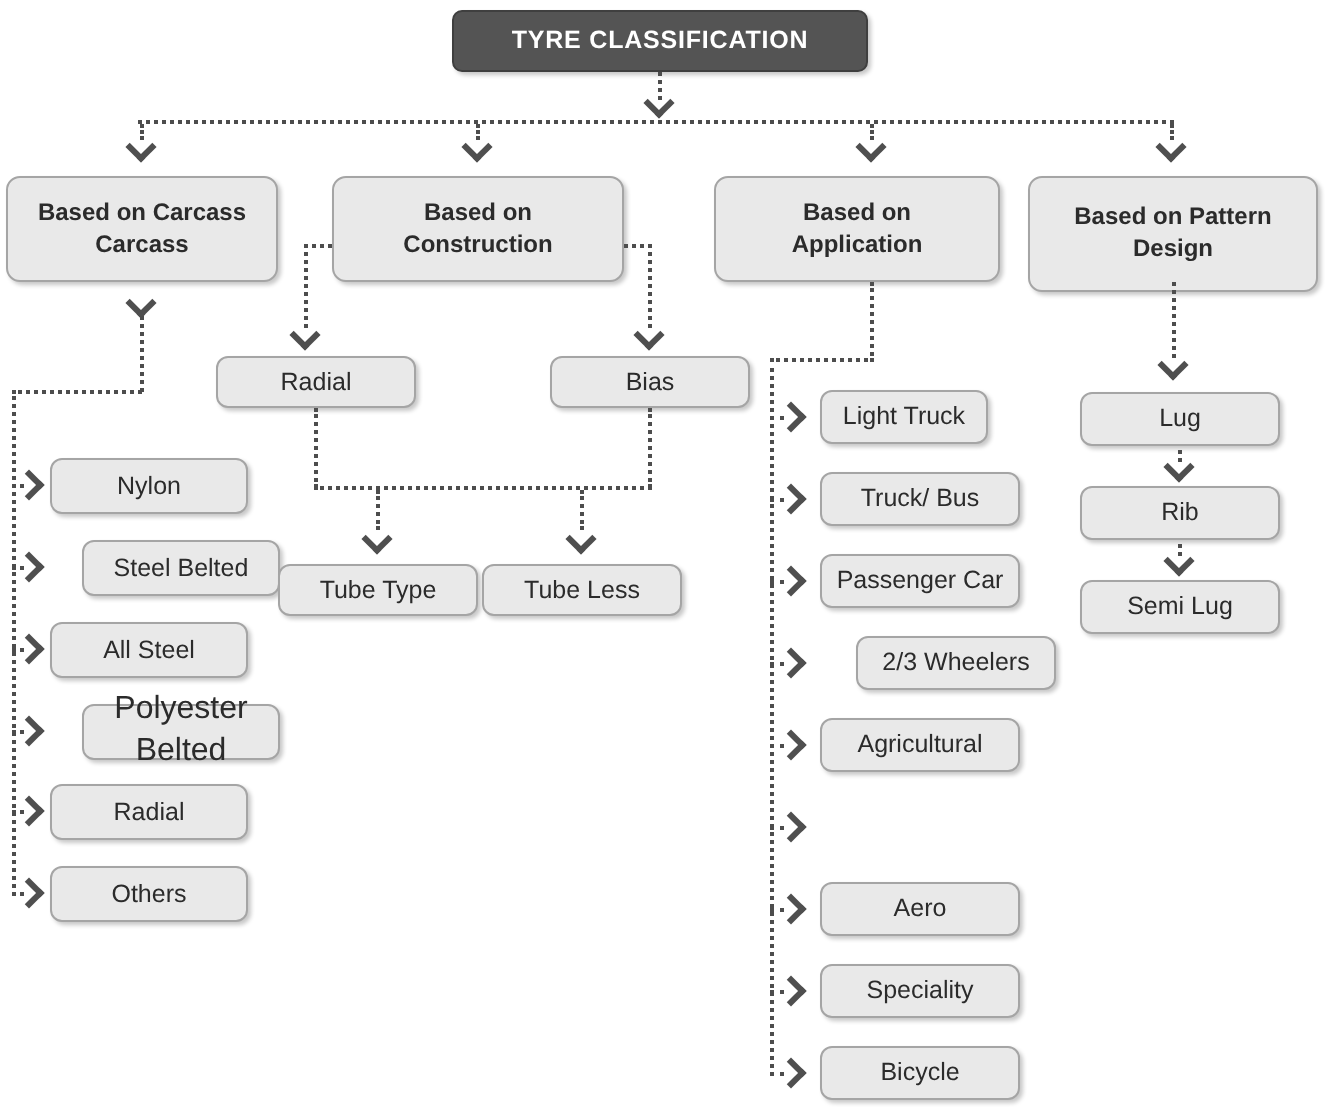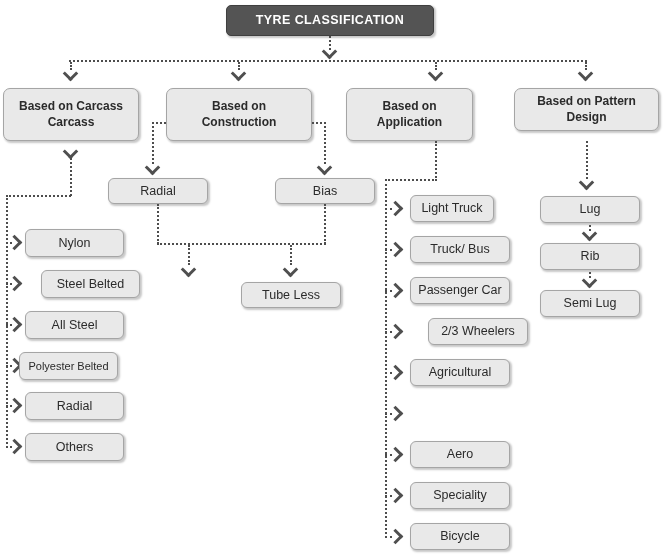--- a/index.html
+++ b/index.html
@@ -44,43 +44,43 @@
   <i class="ca d" style="left:65px;top:68px"></i>
   <i class="dv" style="left:238px;top:62px;height:8px"></i>
   <i class="ca d" style="left:233px;top:68px"></i>
   <i class="dv" style="left:435px;top:62px;height:8px"></i>
   <i class="ca d" style="left:430px;top:68px"></i>
   <i class="dv" style="left:585px;top:62px;height:8px"></i>
   <i class="ca d" style="left:580px;top:68px"></i>
 
   <div class="node hdr" style="left:3px;top:88px;width:136px;height:53px;padding:0 12px">Based on Carcass Carcass</div>
   <div class="node hdr" style="left:166px;top:88px;width:146px;height:53px;padding:0 28px">Based on Construction</div>
-  <div class="node hdr" style="left:346px;top:88px;width:127px;height:53px;padding:0 41px">Based on Application</div>
-  <div class="node hdr" style="left:514px;top:88px;width:145px;height:43px;padding:16px 14px">Based on Pattern Design</div>
+  <div class="node hdr" style="left:357px;top:88px;width:143px;height:53px;padding:0 41px">Based on Application</div>
+  <div class="node hdr" style="left:514px;top:88px;width:145px;height:58px;padding:16px 14px">Based on Pattern Design</div>
 
   <i class="ca d" style="left:65px;top:146px"></i>
   <i class="dv" style="left:70px;top:158px;height:38px"></i>
   <i class="dh" style="left:6px;top:195px;width:65px"></i>
   <i class="dv" style="left:6px;top:195px;height:253px"></i>
 
   <i class="dh" style="left:6px;top:242px;width:6px"></i>
   <i class="ca r" style="left:9px;top:237px"></i>
   <div class="node" style="left:25px;top:229px;width:99px;height:28px">Nylon</div>
 
   <i class="dh" style="left:6px;top:283px;width:6px"></i>
   <i class="ca r" style="left:9px;top:278px"></i>
   <div class="node" style="left:41px;top:270px;width:99px;height:28px">Steel Belted</div>
 
   <i class="dh" style="left:6px;top:324px;width:6px"></i>
   <i class="ca r" style="left:9px;top:319px"></i>
   <div class="node" style="left:25px;top:311px;width:99px;height:28px">All Steel</div>
 
   <i class="dh" style="left:6px;top:365px;width:6px"></i>
   <i class="ca r" style="left:9px;top:360px"></i>
-  <div class="node" style="left:19px;top:352px;width:99px;height:28px;font-size:11px">Polyester Belted</div>
+  <div class="node" style="left:41px;top:352px;width:99px;height:28px;font-size:16px">Polyester Belted</div>
 
   <i class="dh" style="left:6px;top:405px;width:6px"></i>
   <i class="ca r" style="left:9px;top:400px"></i>
   <div class="node" style="left:25px;top:392px;width:99px;height:28px">Radial</div>
 
   <i class="dh" style="left:6px;top:446px;width:6px"></i>
   <i class="ca r" style="left:9px;top:441px"></i>
   <div class="node" style="left:25px;top:433px;width:99px;height:28px">Others</div>
 
   <i class="dh" style="left:152px;top:122px;width:14px"></i>
@@ -94,20 +94,21 @@
   <div class="node" style="left:275px;top:178px;width:100px;height:26px">Bias</div>
 
   <i class="dv" style="left:157px;top:204px;height:40px"></i>
   <i class="dv" style="left:324px;top:204px;height:40px"></i>
   <i class="dh" style="left:157px;top:243px;width:169px"></i>
   <i class="dv" style="left:188px;top:245px;height:20px"></i>
   <i class="ca d" style="left:183px;top:264px"></i>
   <i class="dv" style="left:290px;top:245px;height:20px"></i>
   <i class="ca d" style="left:285px;top:264px"></i>
 
+  <div class="node" style="left:139px;top:282px;width:100px;height:26px">Tube Type</div>
   <div class="node" style="left:241px;top:282px;width:100px;height:26px">Tube Less</div>
 
   <i class="dv" style="left:435px;top:141px;height:40px"></i>
   <i class="dh" style="left:385px;top:179px;width:52px"></i>
   <i class="dv" style="left:385px;top:179px;height:359px"></i>
 
   <i class="dh" style="left:385px;top:208px;width:7px"></i>
   <i class="ca r" style="left:390px;top:203px"></i>
   <div class="node" style="left:410px;top:195px;width:84px;height:27px">Light Truck</div>
 

